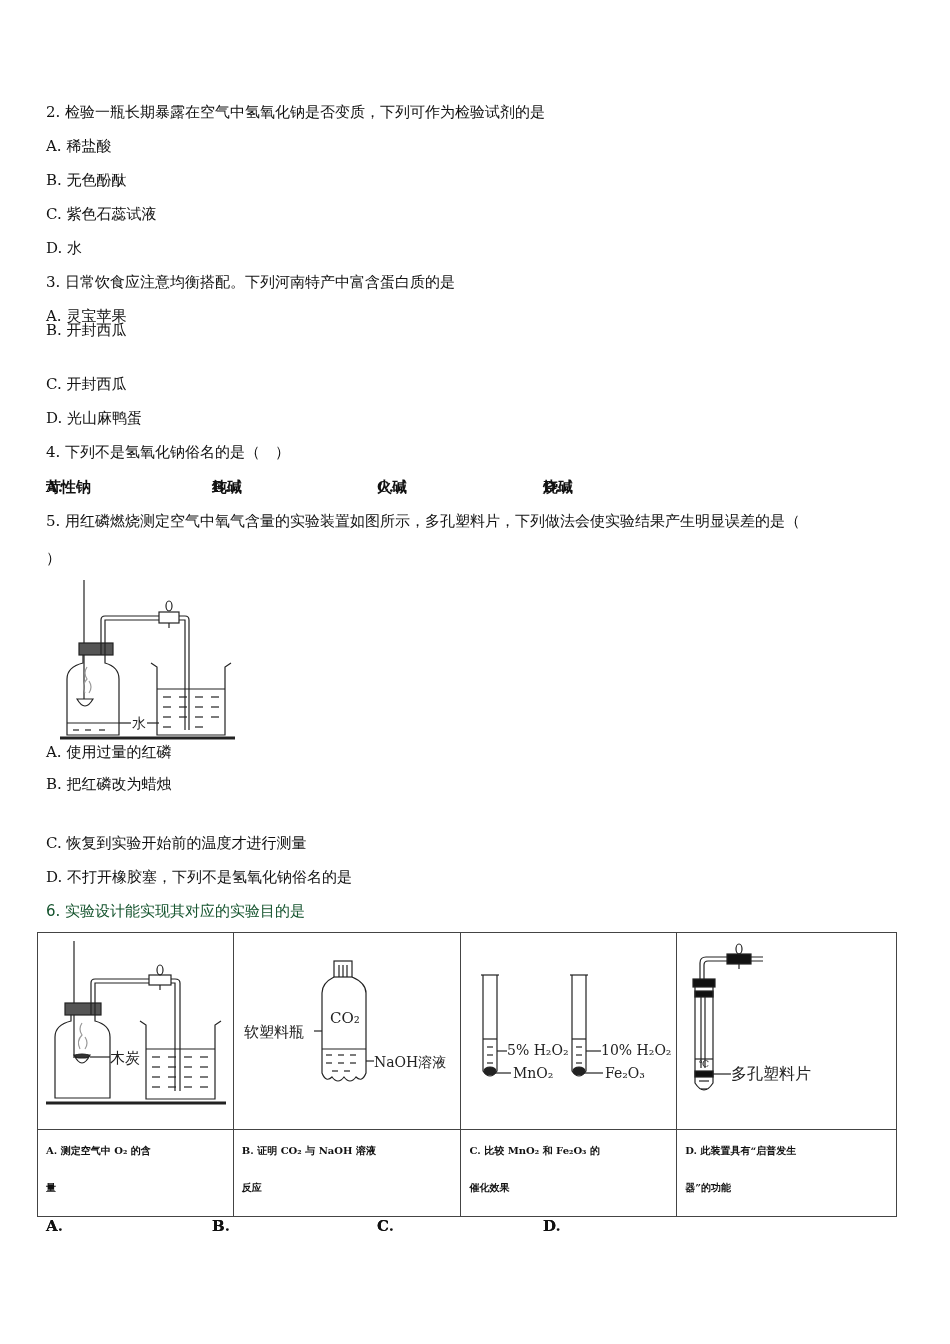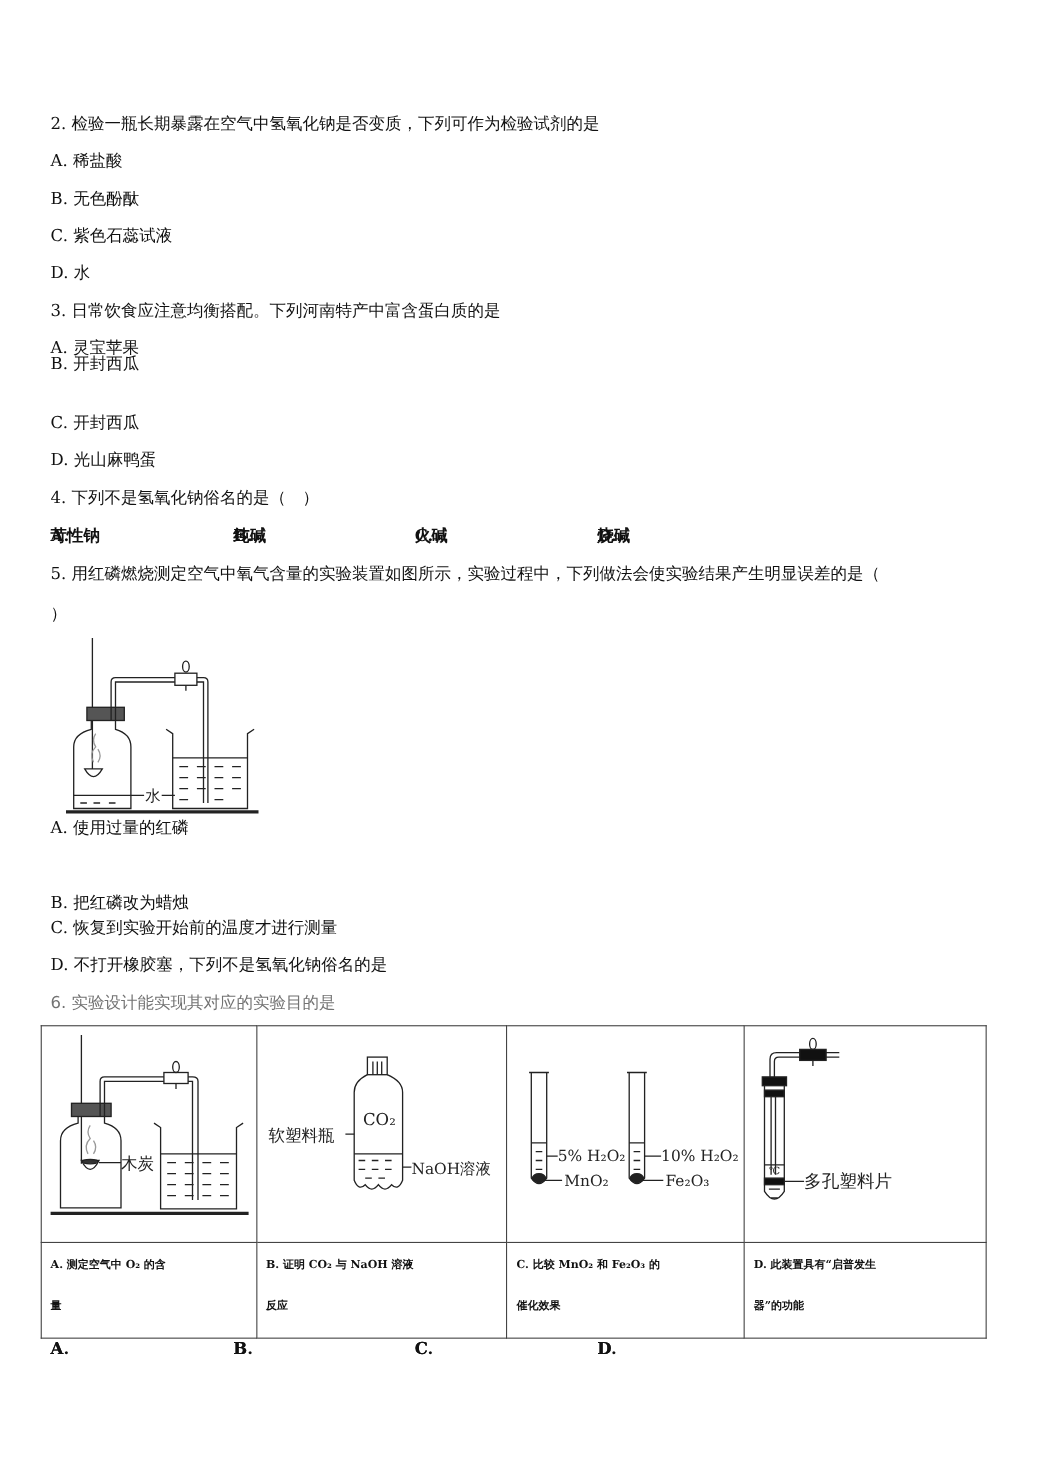--- a/index.html
+++ b/index.html
@@ -1,19 +1,19 @@
 <!DOCTYPE html>
 <html><head>
 <meta charset="utf-8">
 <style>
   html, body { margin: 0; padding: 0; background: #ffffff; }
   body { width: 950px; height: 1344px; position: relative; overflow: hidden;
          font-family: "DejaVu Serif", "Liberation Serif", serif; color: #111; }
   .line { position: absolute; left: 46px; font-size: 15px; font-weight: normal; line-height: 20px; white-space: nowrap; }
-  .line.light { font-weight: normal; color: #737373; font-family: "DejaVu Sans", "Liberation Sans", sans-serif; }
+  .line.light { font-weight: normal; color: #14532d; font-family: "DejaVu Sans", "Liberation Sans", sans-serif; }
   .opt-row { position: absolute; left: 46px; font-size: 15px; font-weight: bold; line-height: 20px; }
   .opt-row span { position: absolute; white-space: nowrap; }
   .fig { position: absolute; }
   table.exp { position: absolute; left: 37px; top: 932px; width: 860px; border-collapse: collapse; }
   table.exp td { border: 1.5px solid #444; vertical-align: top; padding: 0; }
   table.exp tr.pics td { height: 196px; position: relative; text-align: right; }
   table.exp tr.caps td { height: 84px; font-size: 10px; font-weight: bold; line-height: 37px; padding: 2px 8px 0 8px; }
   .ans-row { position: absolute; top: 1217px; left: 46px; font-size: 15px; font-weight: bold; }
   .ans-row span { position: absolute; white-space: nowrap; }
   svg text { font-family: "DejaVu Serif", "Liberation Serif", serif; }
@@ -57,21 +57,21 @@
       <span>火碱</span>
     </span>
   <span style="left:497px">
       <span>D.</span> 
       <span>烧碱</span>
     </span>
 </div>
 
 <div class="line" style="top:511px">
   <span>5.</span>
-  <span>用红磷燃烧测定空气中氧气含量的实验装置如图所示，实验过程中，下列做法会使实验结果产生明显误差的是（</span>
+  <span>用红磷燃烧测定空气中氧气含量的实验装置如图所示，多孔塑料片，下列做法会使实验结果产生明显误差的是（</span>
 </div>
 <div class="line" style="top:548px">）</div>
 
 <div class="fig" style="left:55px; top:575px; width:185px; height:170px">
   <svg width="185" height="170" viewBox="0 0 185 170">
     <g stroke="#222" fill="none" stroke-width="1.2">
 
       <line x1="29" y1="5" x2="29" y2="125"></line>
 
       <rect x="24" y="68" width="34" height="12" fill="#555"></rect>
@@ -115,21 +115,21 @@
       <line x1="64" y1="148" x2="76" y2="148"></line>
       <line x1="92" y1="148" x2="104" y2="148"></line>
 
       <line x1="5" y1="163" x2="180" y2="163" stroke-width="3"></line>
     </g>
     <text x="77" y="153" font-size="14" fill="#222">水</text>
   </svg>
 </div>
 
 <div class="line" style="top:742px"><span>A.</span> <span>使用过量的红磷</span></div>
-<div class="line" style="top:810px"><span>B.</span> <span>把红磷改为蜡烛</span></div>
+<div class="line" style="top:774px"><span>B.</span> <span>把红磷改为蜡烛</span></div>
 <div class="line" style="top:833px"><span>C.</span> <span>恢复到实验开始前的温度才进行测量</span></div>
 <div class="line" style="top:867px"><span>D.</span> <span>不打开橡胶塞，下列不是氢氧化钠俗名的是</span></div>
 
 <div class="line light" style="top:901px">
   <span>6.</span>
   <span>实验设计能实现其对应的实验目的是</span>
 </div>
 
 <table class="exp">
   <colgroup>

